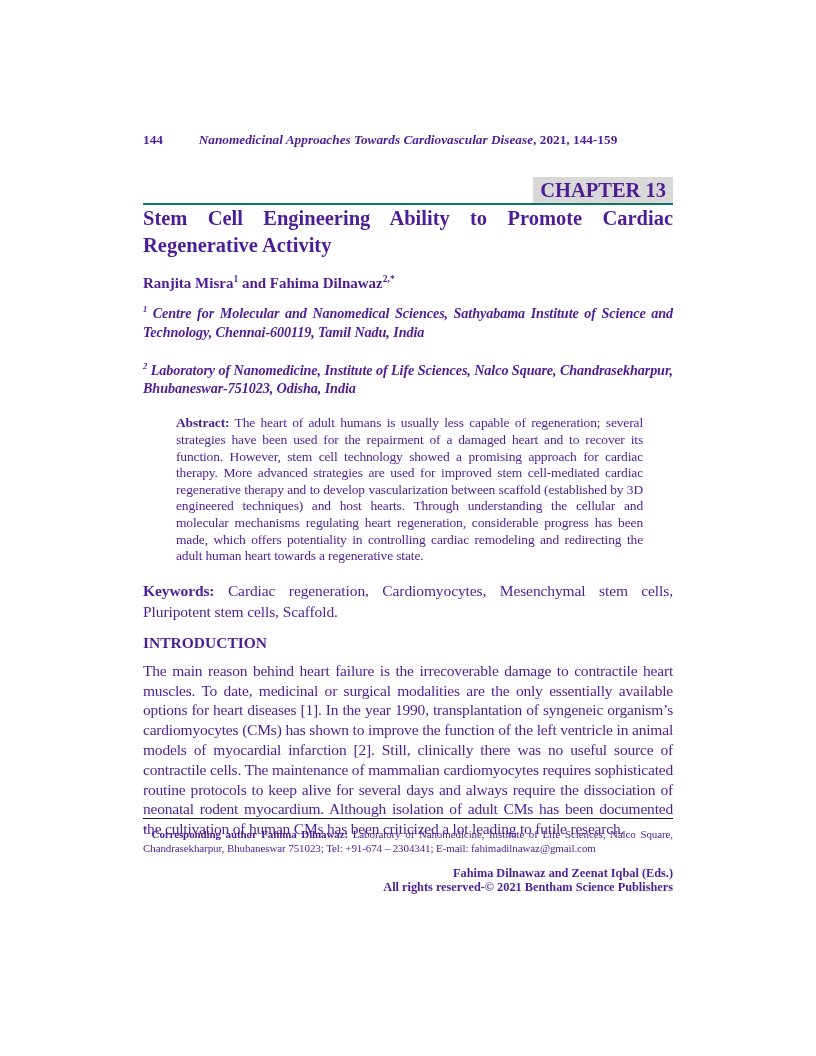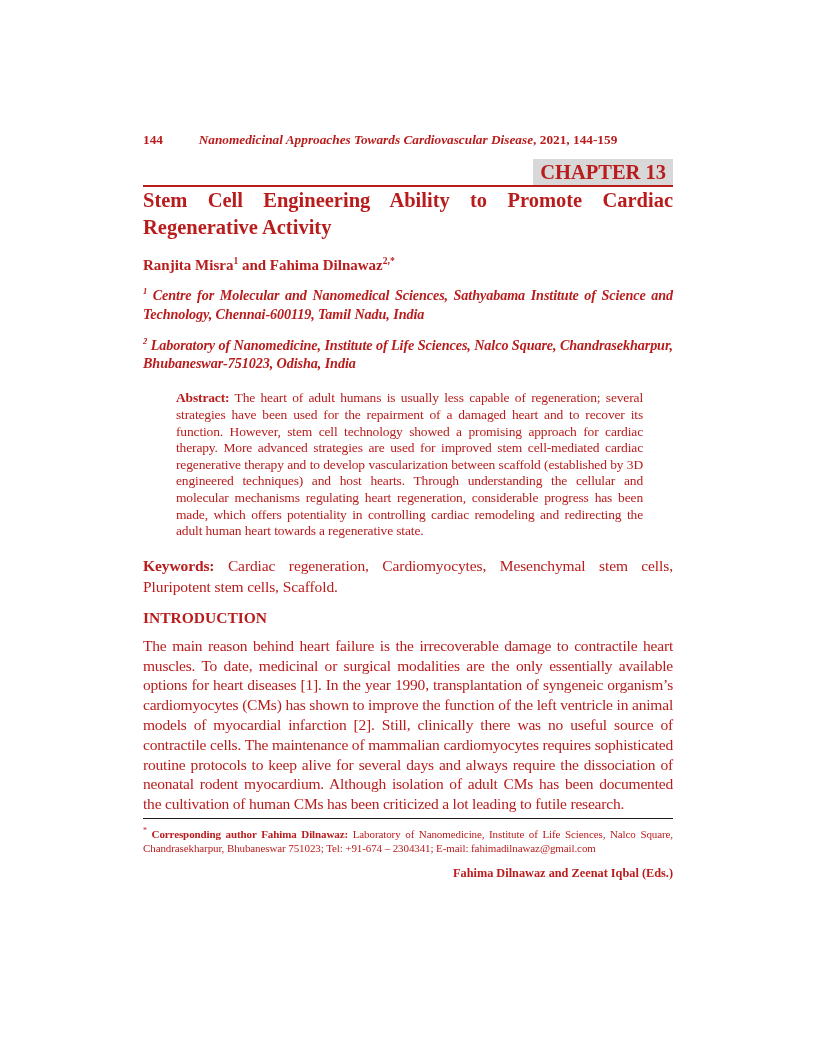--- a/index.html
+++ b/index.html
@@ -1,21 +1,21 @@
 <!DOCTYPE html>
 <html><head>
 <meta charset="utf-8">
 <style>
   * { margin:0; padding:0; box-sizing:border-box; }
   html,body { background:#ffffff; }
   .page {
     position:relative;
     width:816px; height:1056px;
     background:#ffffff;
-    color:#b91c1c;
+    color:#4c1d95;
     font-family:"Liberation Serif", serif;
     overflow:hidden;
   }
   .content {
     position:absolute;
     left:143px; top:0;
     width:530px;
   }
   
   .running-header {
@@ -23,22 +23,22 @@
     margin-top:132px;
     font-size:13.3px;
     font-weight:bold;
     text-align:center;
     line-height:15px;
   }
   .pagenum { position:absolute; left:0; top:0; font-style:normal; }
   .running-title-italic { font-style:italic;text-align:right; }
   
   .chapter-row {
-    margin-top:12px;
-    border-bottom:2px solid #b91c1c;
+    margin-top:30px;
+    border-bottom:2px solid #0f766e;
   }
   .chapter-label {
     display:block;
     margin-left:auto;
     width:max-content;
     background:#d8d8d8;
     font-size:20.5px;
     font-weight:bold;
     line-height:25px;
     padding:1px 7px 0 7px;
@@ -61,21 +61,21 @@
   
   .affiliation {
     margin-top:8px;
     font-size:14.2px;
     line-height:19px;
     font-style:italic;
     text-align:justify;
     letter-spacing:-0.1px;
     font-weight:bold;
   }
-  .affiliation + .affiliation { margin-top:8px; }
+  .affiliation + .affiliation { margin-top:15px; }
   .affiliation sup { font-size:8.5px; }
   
   .abstract {
     margin:17px 30px 0 33px;
     font-size:13.5px;
     line-height:16.6px;
     text-align:justify;
     letter-spacing:-0.15px;
   }
   
@@ -154,15 +154,16 @@
 
     <p class="intro">The main reason behind heart failure is the irrecoverable damage to contractile heart muscles. To date, medicinal or surgical modalities are the only essentially available options for heart diseases [1]. In the year 1990, transplantation of syngeneic organism’s cardiomyocytes (CMs) has shown to improve the function of the left ventricle in animal models of myocardial infarction [2]. Still, clinically there was no useful source of contractile cells. The maintenance of mammalian cardiomyocytes requires sophisticated routine protocols to keep alive for several days and always require the dissociation of neonatal rodent myocardium. Although isolation of adult CMs has been documented the cultivation of human CMs has been criticized a lot leading to futile research.</p>
 
   </div>
 
   <div class="footer">
     <div class="footnote-rule"></div>
     <p class="footnote"><sup>*</sup><b> Corresponding author Fahima Dilnawaz:</b><span> Laboratory of Nanomedicine, Institute of Life Sciences, Nalco Square, Chandrasekharpur, Bhubaneswar 751023; Tel: +91-674 – 2304341; E-mail: fahimadilnawaz@gmail.com</span></p>
     <div class="editors">
       <div>Fahima Dilnawaz and Zeenat Iqbal (Eds.)</div>
+      <div>All rights reserved-© 2021 Bentham Science Publishers</div>
     </div>
   </div>
 </div>
 
 </body></html>

